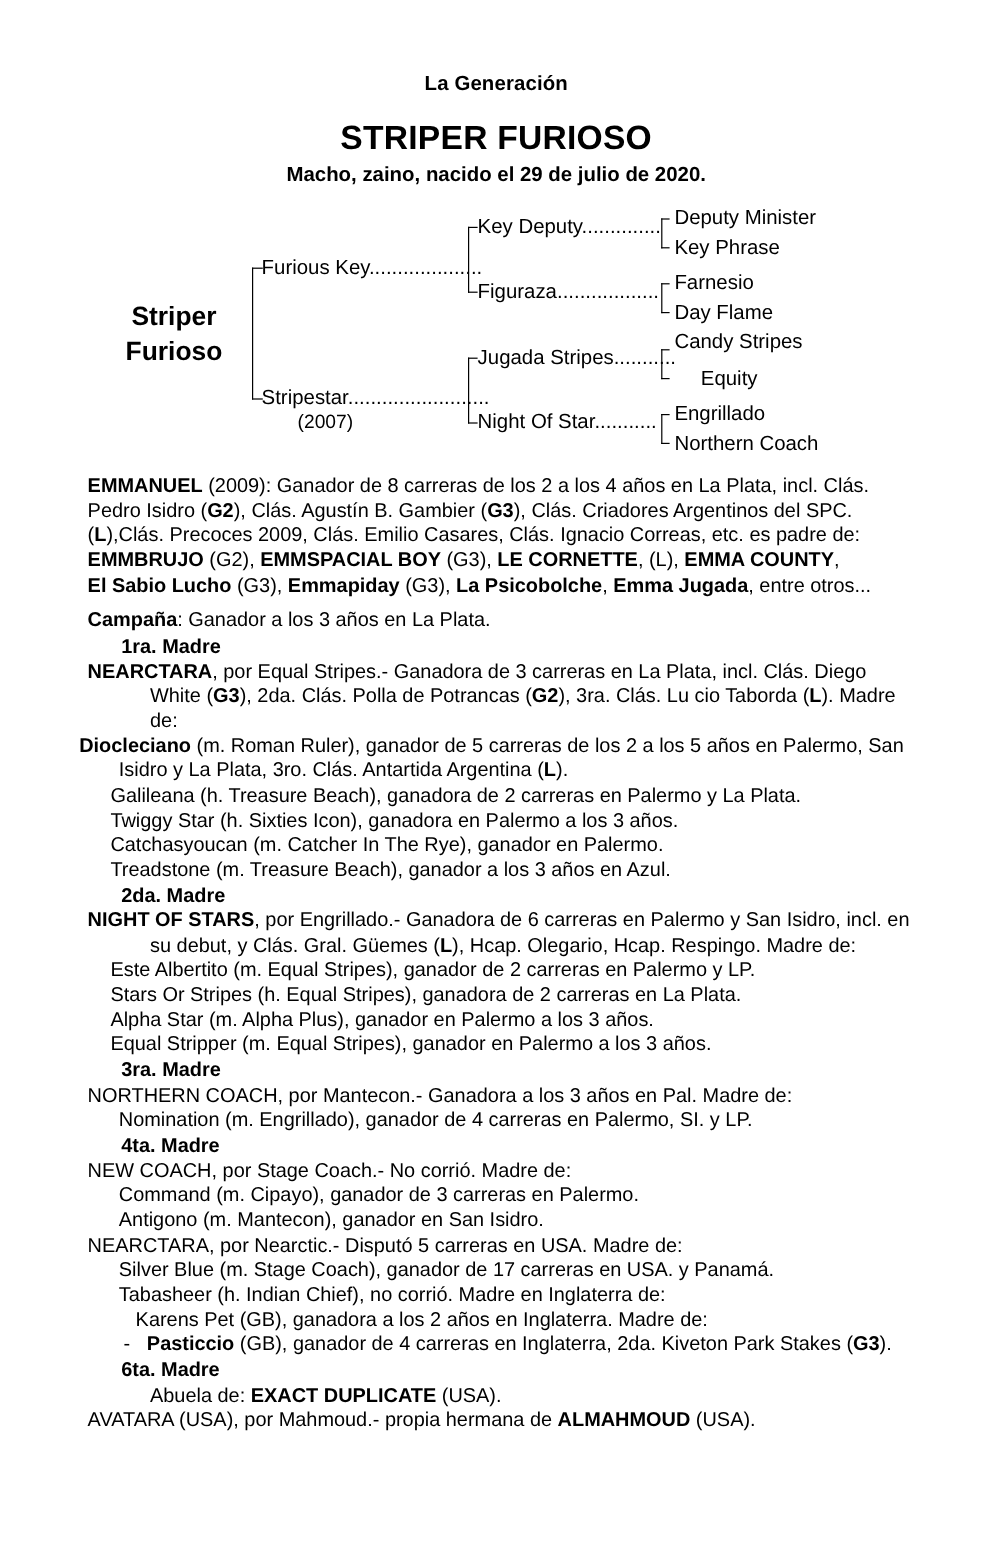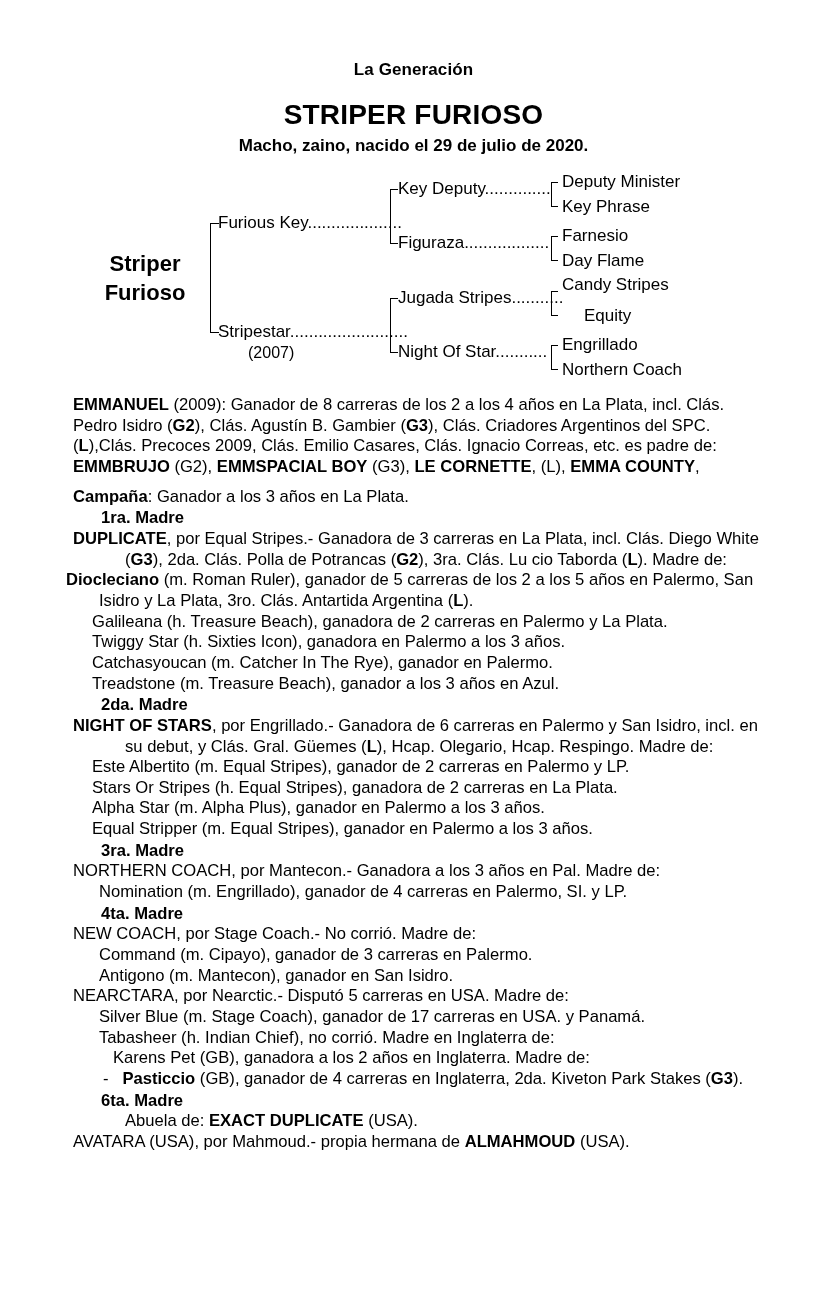--- a/index.html
+++ b/index.html
@@ -129,27 +129,28 @@
 </div>
 
 <div class="body">
 
   <p class="p"><span class="b">EMMANUEL</span><span> (2009): Ganador de 8 carreras de los 2 a los 4 años en La Plata, incl. Clás.</span>
     <span>Pedro Isidro (</span><span class="b">G2</span><span>), Clás. Agustín B. Gambier (</span><span class="b">G3</span><span>), Clás. Criadores Argentinos del SPC.</span>
     <span>(</span><span class="b">L</span><span>),Clás. Precoces 2009, Clás. Emilio Casares, Clás. Ignacio Correas, etc. es padre de:</span></p>
 
   <p class="p"><span class="b">EMMBRUJO</span><span> (G2), </span><span class="b">EMMSPACIAL BOY</span><span> (G3), </span><span class="b">LE CORNETTE</span><span>, (L), </span><span class="b">EMMA COUNTY</span><span>,</span></p>
 
+  <p class="p"><span class="b">El Sabio Lucho</span><span> (G3), </span><span class="b">Emmapiday</span><span> (G3), </span><span class="b">La Psicobolche</span><span>, </span><span class="b">Emma Jugada</span><span>, entre otros...</span></p>
 
   <div class="gap"></div>
 
   <p class="p"><span class="b">Campaña</span><span>: Ganador a los 3 años en La Plata.</span></p>
 
   <p class="p sec">1ra. Madre</p>
-  <p class="p hang1"><span class="b">DUPLICATE</span><span>, por Equal Stripes.- Ganadora de 3 carreras en La Plata, incl. Clás. Diego White (</span><span class="b">G3</span><span>), 2da. Clás. Polla de Potrancas (</span><span class="b">G2</span><span>), 3ra. Clás. Lu cio Taborda (</span><span class="b">L</span><span>). Madre de:</span></p>
+  <p class="p hang1"><span class="b">NEARCTARA</span><span>, por Equal Stripes.- Ganadora de 3 carreras en La Plata, incl. Clás. Diego White (</span><span class="b">G3</span><span>), 2da. Clás. Polla de Potrancas (</span><span class="b">G2</span><span>), 3ra. Clás. Lu cio Taborda (</span><span class="b">L</span><span>). Madre de:</span></p>
 
   <p class="p hang2 i2"><span class="b">Diocleciano</span><span> (m. Roman Ruler), ganador de 5 carreras de los 2 a los 5 años en Palermo, San Isidro y La Plata, 3ro. Clás. Antartida Argentina (</span><span class="b">L</span><span>).</span></p>
 
   <p class="p i1">Galileana (h. Treasure Beach), ganadora de 2 carreras en Palermo y La Plata.</p>
   <p class="p i1">Twiggy Star (h. Sixties Icon), ganadora en Palermo a los 3 años.</p>
   <p class="p i1">Catchasyoucan (m. Catcher In The Rye), ganador en Palermo.</p>
   <p class="p i1">Treadstone (m. Treasure Beach), ganador a los 3 años en Azul.</p>
 
   <p class="p sec">2da. Madre</p>
   <p class="p hang1"><span class="b">NIGHT OF STARS</span><span>, por Engrillado.- Ganadora de 6 carreras en Palermo y San Isidro, incl. en su debut, y Clás. Gral. Güemes (</span><span class="b">L</span><span>), Hcap. Olegario, Hcap. Respingo. Madre de:</span></p>

